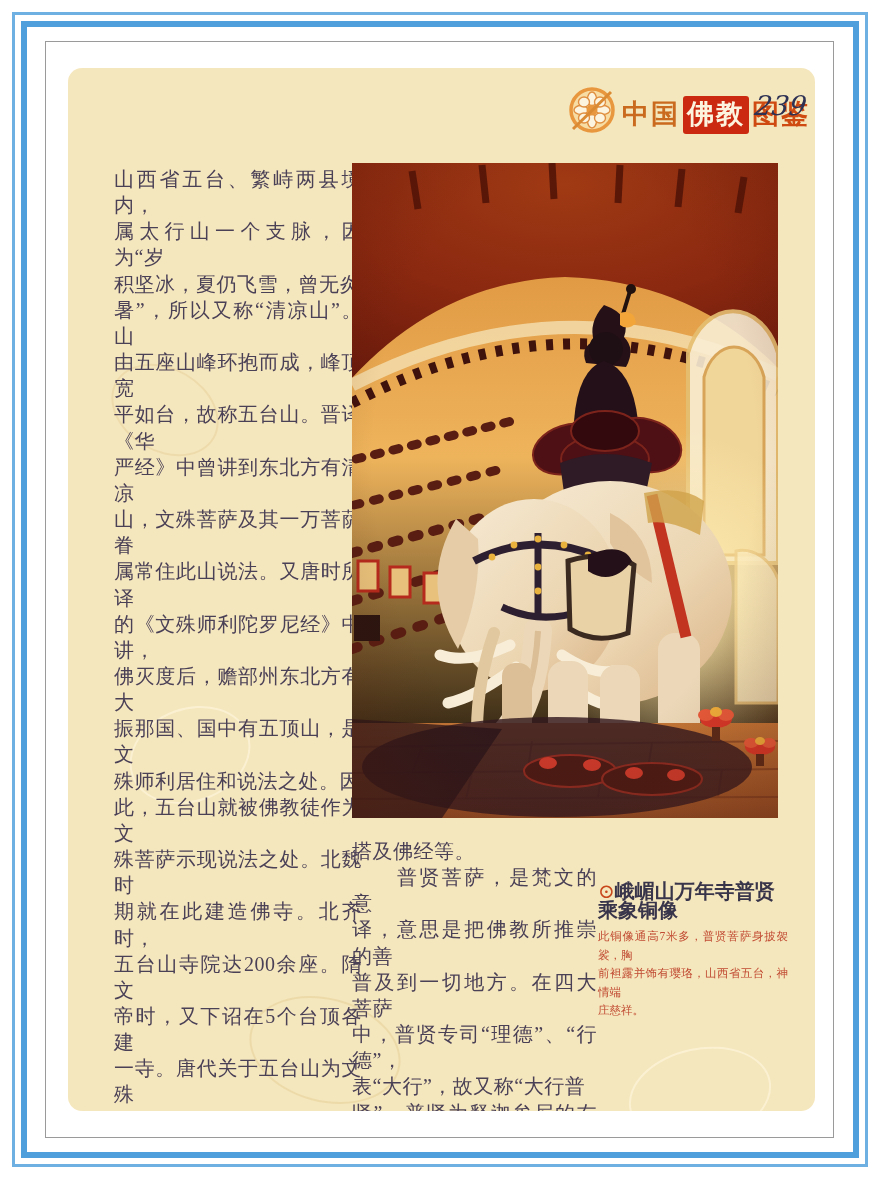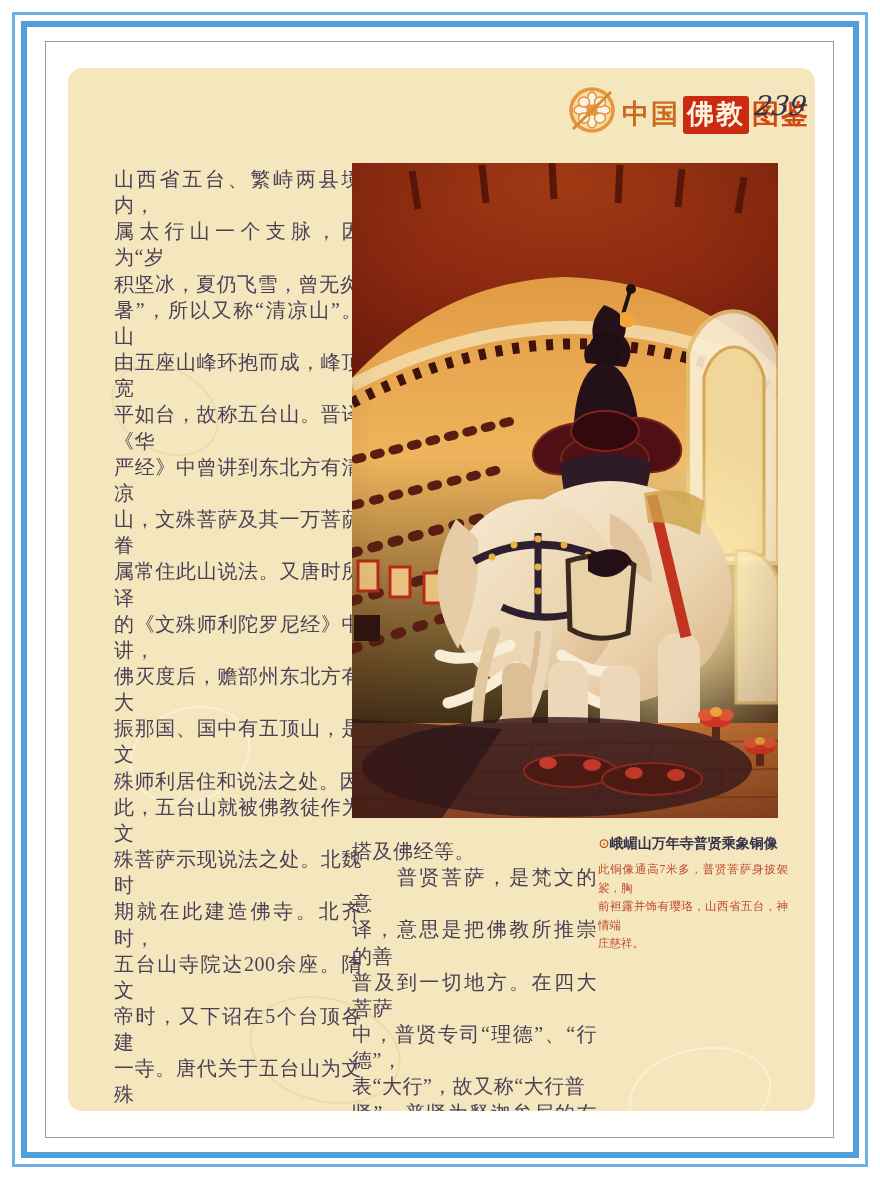--- a/index.html
+++ b/index.html
@@ -40,21 +40,21 @@
 
   .col{position:absolute;color:#4b4157;font-size:20px;line-height:26.15px;letter-spacing:.5px;
        white-space:pre-line;text-align:justify;}
   .col-left{left:46px;top:98px;width:248px;}
   .col-mid{left:284px;top:770px;width:245px;}
 
   .photo{position:absolute;left:284px;top:95px;width:426px;height:655px;}
   .photo svg{display:block;}
 
   .caption{position:absolute;left:530px;top:766px;width:190px;}
-  .caption-title{font-size:14px;font-weight:bold;color:#38344a;line-height:19px;letter-spacing:0;}
+  .caption-title{font-size:20px;font-weight:bold;color:#38344a;line-height:19px;letter-spacing:0;margin-top:48px;}
   .caption-title .marker{color:#c8481c;font-weight:normal;}
   .caption-body{margin-top:7px;font-size:11.5px;line-height:18.5px;color:#c04a32;white-space:pre-line;text-align:justify;}
 </style>
 </head>
 <body>
 
 <div class="frame-thin"></div>
 <div class="frame-thick"></div>
 <div class="page-sheet"></div>
 

